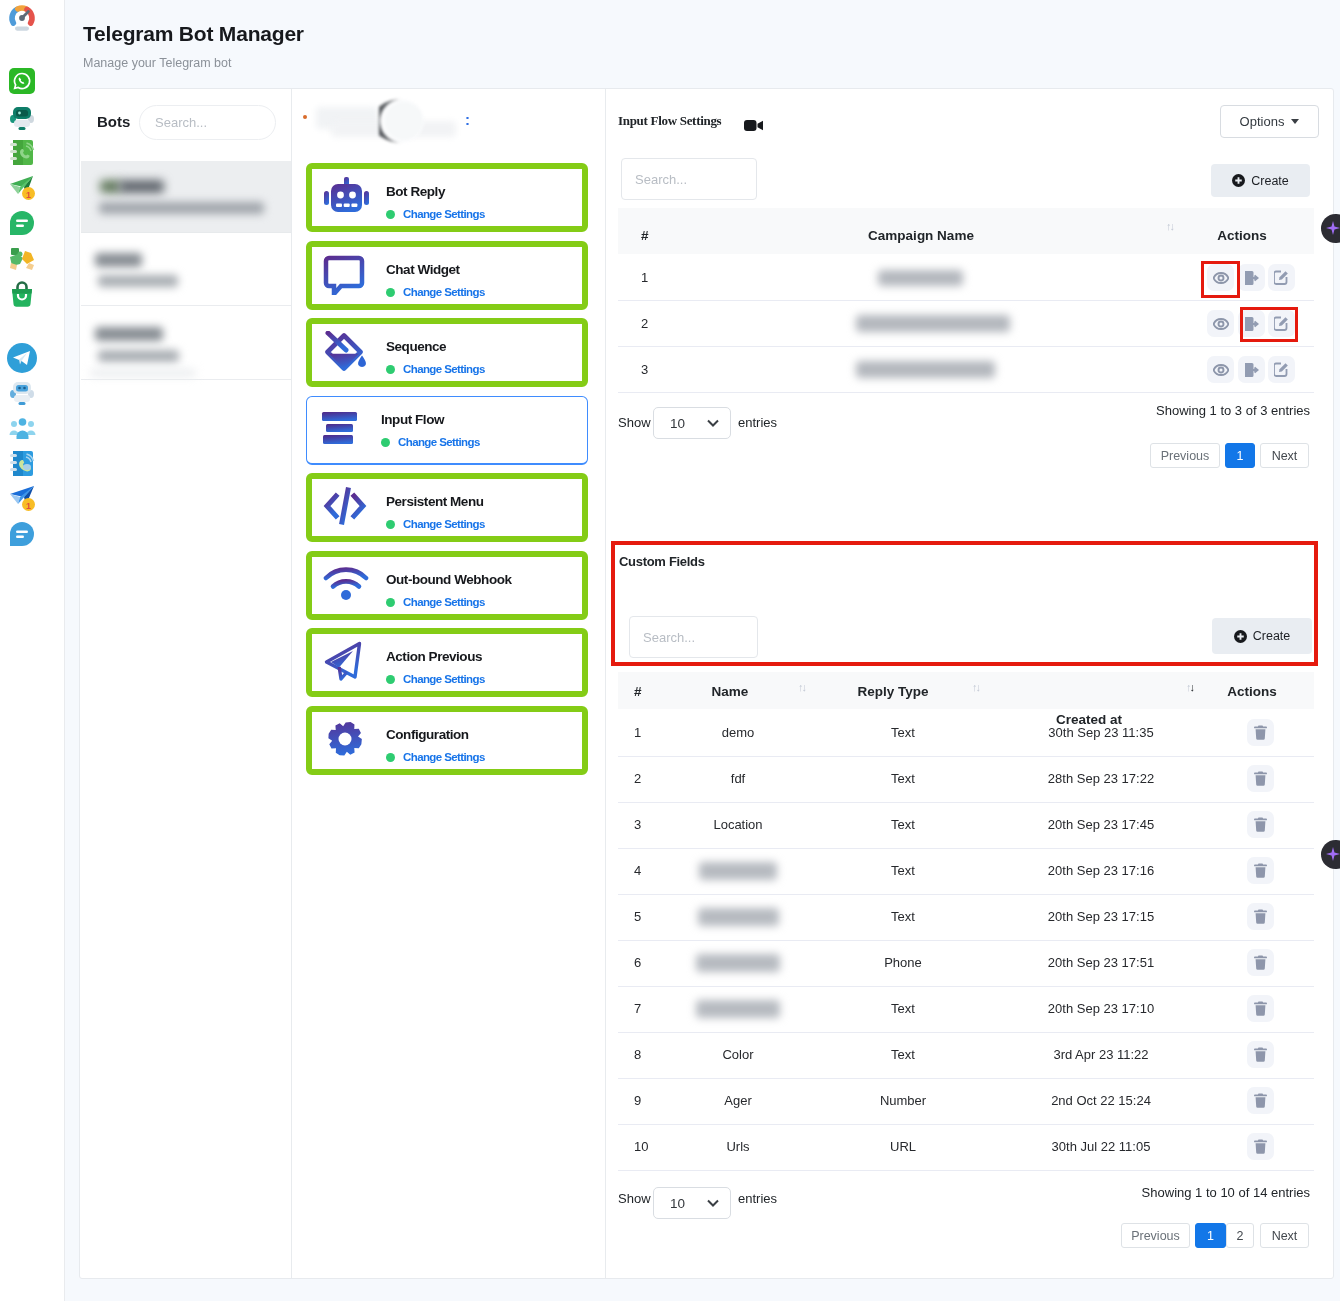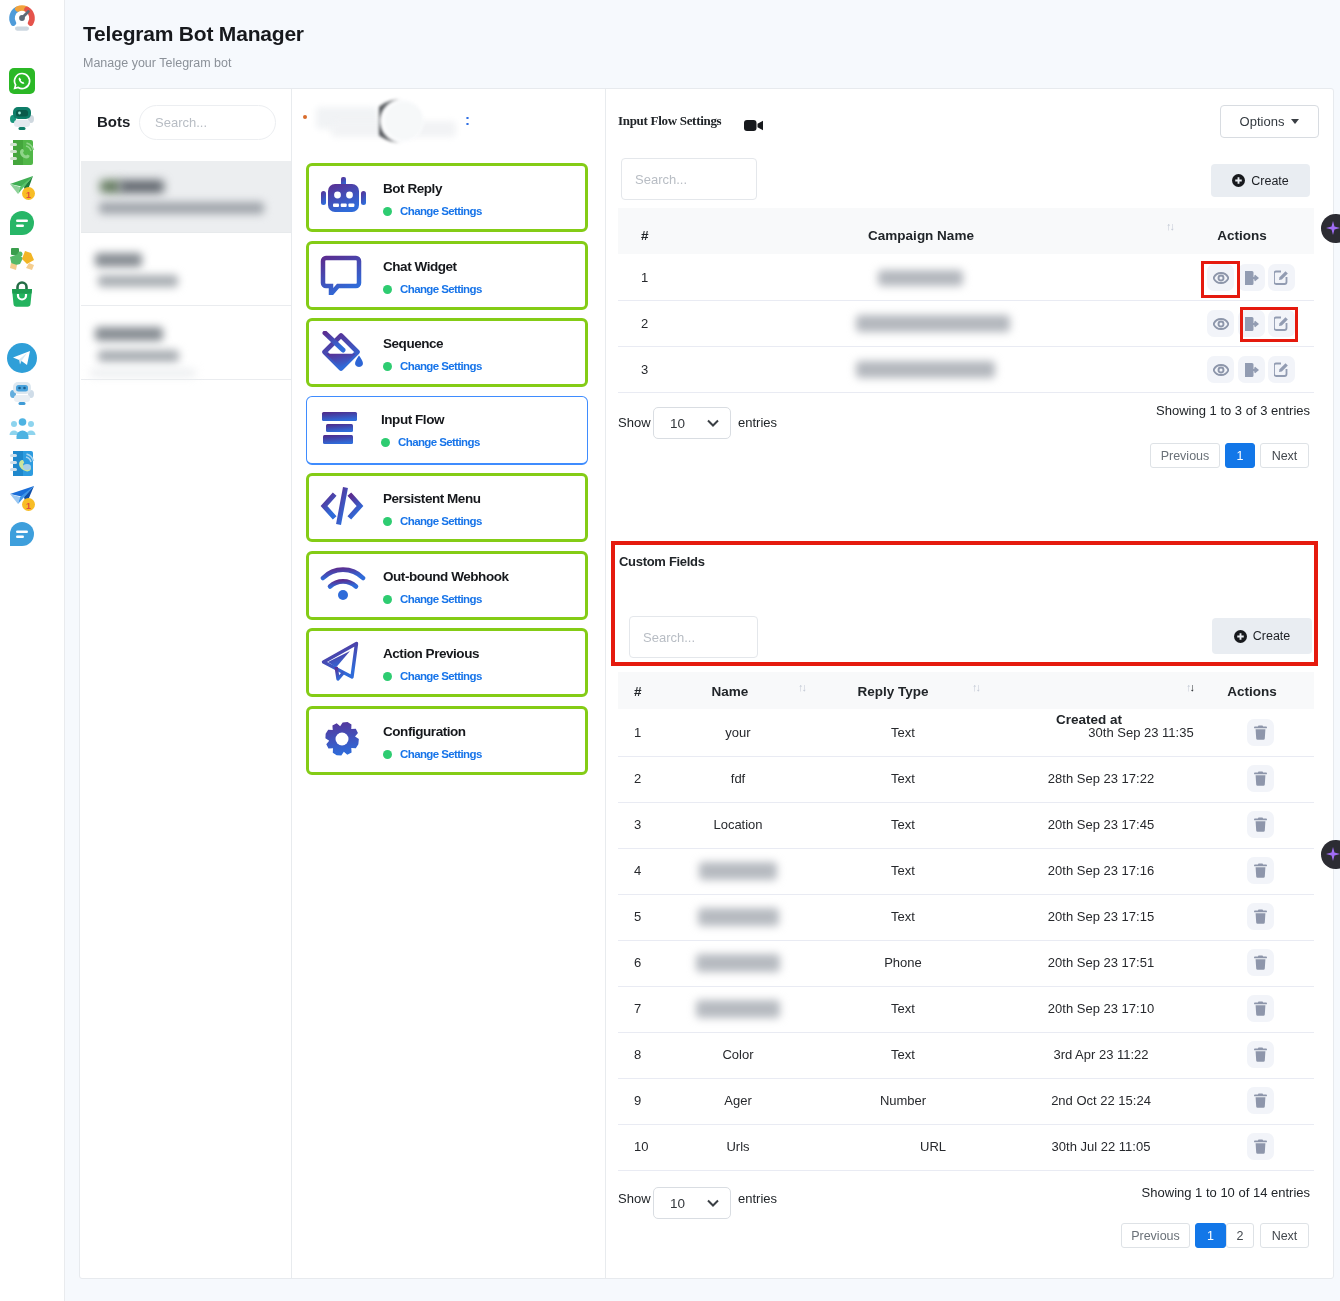--- a/index.html
+++ b/index.html
@@ -14,21 +14,21 @@
   #h2 { left:83px; top:56px; font-size:12.5px; color:#8b9199; }
   
   #panel { left:79px; top:88px; width:1255px; height:1191px; background:#fff; border:1px solid #e7eaee; border-radius:3px; }
   .vline { position:absolute; top:0; bottom:0; width:1px; background:#e8ebee; }
   
   .blur4 { position:absolute; border-radius:4px; filter:blur(4px); }
   #botsLbl { left:17px; top:24px; font-size:15px; font-weight:bold; color:#1d2025; }
   #botSearch { left:59px; top:16px; width:137px; height:35px; border:1px solid #eceef1; border-radius:17.5px; color:#b8bdc4; font-size:13px; line-height:33px; padding-left:15px; background:#fff; }
   .botItem { position:absolute; left:1px; width:210px; }
   
-  .card { position:absolute; left:226px; width:282px; height:69px; background:#fff; border:3px solid #84cc16; border-radius:6px; }
+  .card { position:absolute; left:226px; width:282px; height:69px; background:#fff; border:6px solid #84cc16; border-radius:6px; }
   .card.sel { border:1px solid #3f8cfe; border-bottom-width:2px; }
   .cticon { position:absolute; left:11px; top:50%; transform:translateY(-50%); }
   .ctitle { position:absolute; left:74px; top:15px; font-size:13.5px; letter-spacing:-0.45px; font-weight:bold; color:#16181c; white-space:nowrap; }
   .cset { position:absolute; left:74px; top:39px; font-size:11.5px; letter-spacing:-0.6px; font-weight:bold; color:#1774e9; white-space:nowrap; }
   .cset .dot { display:inline-block; width:9px; height:9px; border-radius:50%; background:#2ecc71; margin-right:8px; vertical-align:-1px; }
   
   .secTitle { font-size:13px; letter-spacing:-0.3px; font-weight:bold; color:#212529; white-space:nowrap; }
   .srch { position:absolute; border:1px solid #e4e7eb; border-radius:4px; color:#b8bdc4; font-size:13px; background:#fff; padding-left:13px; display:flex; align-items:center; }
   .btnCreate { position:absolute; background:#e9edf2; border-radius:4px; font-size:12.5px; color:#1d2025; display:flex; align-items:center; justify-content:center; gap:6px; }
   .btnOptions { position:absolute; background:#fff; border:1px solid #d8dce1; border-radius:4px; font-size:13px; color:#343a40; display:flex; align-items:center; justify-content:center; gap:7px; }
@@ -451,23 +451,23 @@
   <div class="thead" style="left:538px;top:583px;width:696px;height:37px;"></div>
   <div class="th" style="left:554px;top:595px;">#</div>
   <div class="th" style="left:650px;top:595px;transform:translateX(-50%);text-align:right;">Name</div>
   <div class="sort" style="left:718px;top:592px;">↑↓</div>
   <div class="th" style="left:813px;top:595px;transform:translateX(-50%);">Reply Type</div>
   <div class="sort" style="left:892px;top:592px;">↑↓</div>
   <div class="th" style="left:1009px;top:623px;transform:translateX(-50%);">Created at</div>
   <div class="sort" style="left:1106px;top:592px;">↑<span style="color:#212529;">↓</span></div>
   <div class="th" style="left:1172px;top:595px;transform:translateX(-50%);">Actions</div>
   <div class="cell" style="left:554px;top:635.5px;">1</div>
-  <div class="cell" style="left:658px;top:635.5px;transform:translateX(-50%);">your</div>
+  <div class="cell" style="left:658px;top:635.5px;transform:translateX(-50%);">demo</div>
   <div class="cell" style="left:823px;top:635.5px;transform:translateX(-50%);">Text</div>
-  <div class="cell" style="left:1021px;top:635.5px;transform:translateX(-50%);margin-left:40px;">30th Sep 23 11:35</div>
+  <div class="cell" style="left:1021px;top:635.5px;transform:translateX(-50%);">30th Sep 23 11:35</div>
   <div class="abtn" style="left:1166.5px;top:630.0px;">
       <svg width="13" height="15" viewBox="0 0 13 15">
         <path d="M4.5 0.5 h4 l0.6 1 h3 a0.8 0.8 0 0 1 0 1.8 h-11.2 a0.8 0.8 0 0 1 0-1.8 h3 z" fill="#8e96ab"></path>
         <path d="M1.6 4.3 h9.8 l-0.6 9.2 a1.4 1.4 0 0 1 -1.4 1.3 h-5.8 a1.4 1.4 0 0 1 -1.4 -1.3 z" fill="#8e96ab"></path>
       </svg>
     </div>
   <div class="rline" style="left:538px;top:666.5px;width:696px;"></div>
   <div class="cell" style="left:554px;top:681.5px;">2</div>
   <div class="cell" style="left:658px;top:681.5px;transform:translateX(-50%);">fdf</div>
   <div class="cell" style="left:823px;top:681.5px;transform:translateX(-50%);">Text</div>
@@ -551,21 +551,21 @@
   <div class="cell" style="left:1021px;top:1003.5px;transform:translateX(-50%);">2nd Oct 22 15:24</div>
   <div class="abtn" style="left:1166.5px;top:998.0px;">
       <svg width="13" height="15" viewBox="0 0 13 15">
         <path d="M4.5 0.5 h4 l0.6 1 h3 a0.8 0.8 0 0 1 0 1.8 h-11.2 a0.8 0.8 0 0 1 0-1.8 h3 z" fill="#8e96ab"></path>
         <path d="M1.6 4.3 h9.8 l-0.6 9.2 a1.4 1.4 0 0 1 -1.4 1.3 h-5.8 a1.4 1.4 0 0 1 -1.4 -1.3 z" fill="#8e96ab"></path>
       </svg>
     </div>
   <div class="rline" style="left:538px;top:1034.5px;width:696px;"></div>
   <div class="cell" style="left:554px;top:1049.5px;">10</div>
   <div class="cell" style="left:658px;top:1049.5px;transform:translateX(-50%);">Urls</div>
-  <div class="cell" style="left:853px;top:1049.5px;transform:translateX(-50%);">URL</div>
+  <div class="cell" style="left:823px;top:1049.5px;transform:translateX(-50%);">URL</div>
   <div class="cell" style="left:1021px;top:1049.5px;transform:translateX(-50%);">30th Jul 22 11:05</div>
   <div class="abtn" style="left:1166.5px;top:1044.0px;">
       <svg width="13" height="15" viewBox="0 0 13 15">
         <path d="M4.5 0.5 h4 l0.6 1 h3 a0.8 0.8 0 0 1 0 1.8 h-11.2 a0.8 0.8 0 0 1 0-1.8 h3 z" fill="#8e96ab"></path>
         <path d="M1.6 4.3 h9.8 l-0.6 9.2 a1.4 1.4 0 0 1 -1.4 1.3 h-5.8 a1.4 1.4 0 0 1 -1.4 -1.3 z" fill="#8e96ab"></path>
       </svg>
     </div>
   <div class="rline" style="left:538px;top:1080.5px;width:696px;"></div>
 
   <div class="ftext" style="left:538px;top:1102px;">Show</div>

